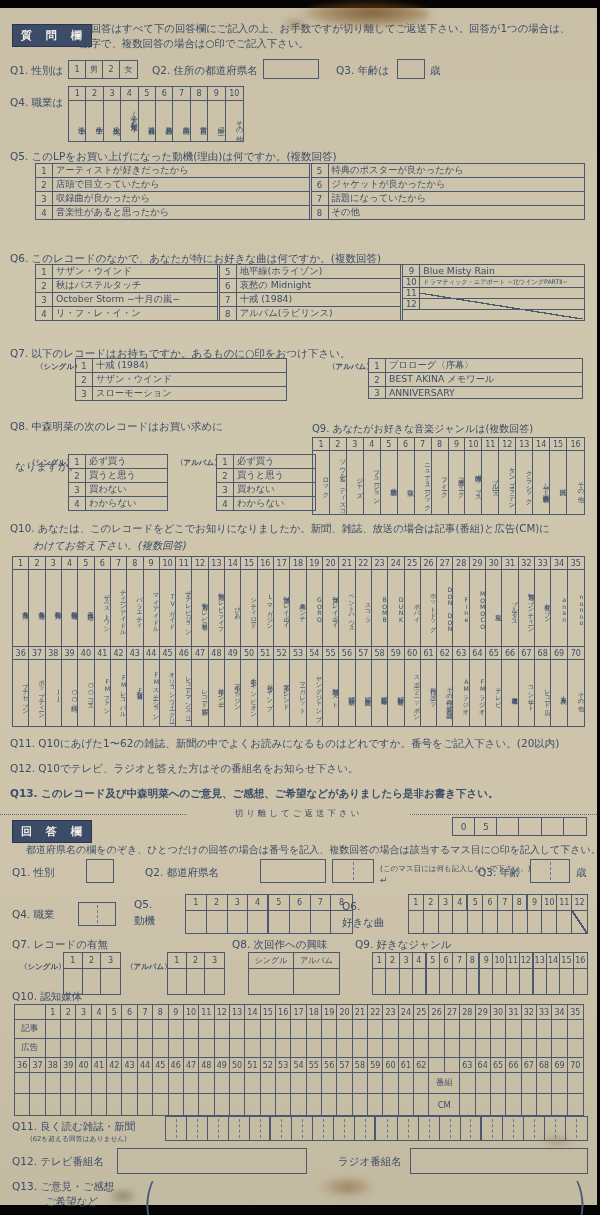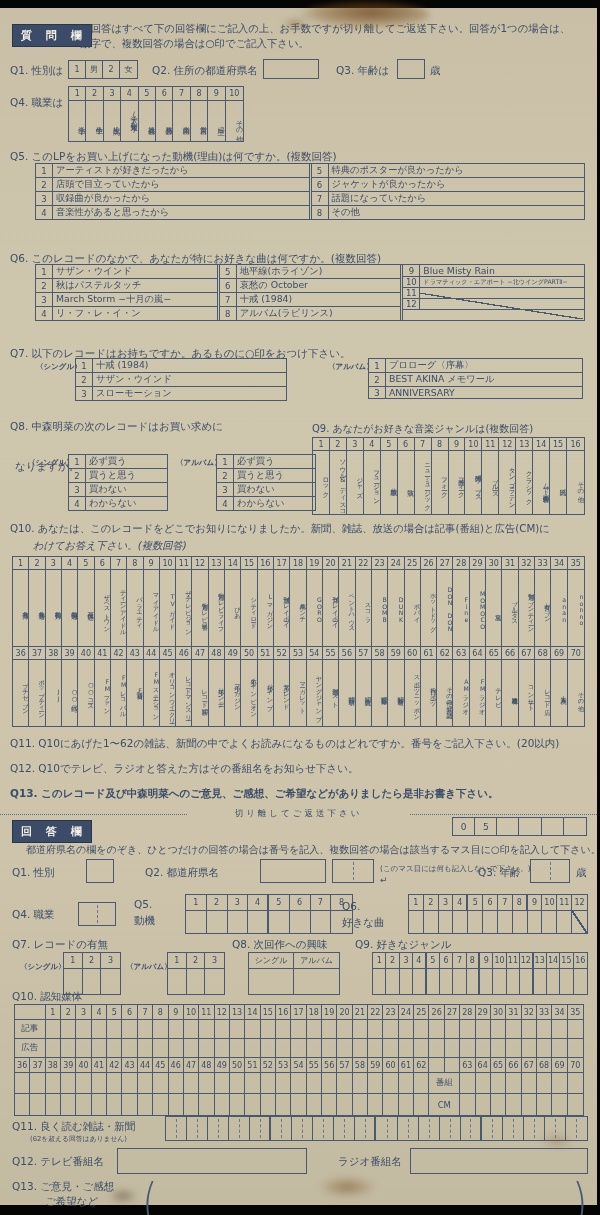--- a/index.html
+++ b/index.html
@@ -148,35 +148,35 @@
           <div class="opt-row">
             <div class="opt-num">1</div>
             <div class="opt-text">サザン・ウインド</div>
           </div>
           <div class="opt-row">
             <div class="opt-num">2</div>
             <div class="opt-text">秋はパステルタッチ</div>
           </div>
           <div class="opt-row">
             <div class="opt-num">3</div>
-            <div class="opt-text">March Storm −十月の嵐−</div>
+            <div class="opt-text">October Storm −十月の嵐−</div>
           </div>
           <div class="opt-row">
             <div class="opt-num">4</div>
             <div class="opt-text">リ・フ・レ・イ・ン</div>
           </div>
         </div>
     <div class="opt">
           <div class="opt-row">
             <div class="opt-num">5</div>
             <div class="opt-text">地平線(ホライゾン)</div>
           </div>
           <div class="opt-row">
             <div class="opt-num">6</div>
-            <div class="opt-text">哀愁の October</div>
+            <div class="opt-text">哀愁の Midnight</div>
           </div>
           <div class="opt-row">
             <div class="opt-num">7</div>
             <div class="opt-text">十戒 (1984)</div>
           </div>
           <div class="opt-row">
             <div class="opt-num">8</div>
             <div class="opt-text">アルバム(ラビリンス)</div>
           </div>
         </div>

